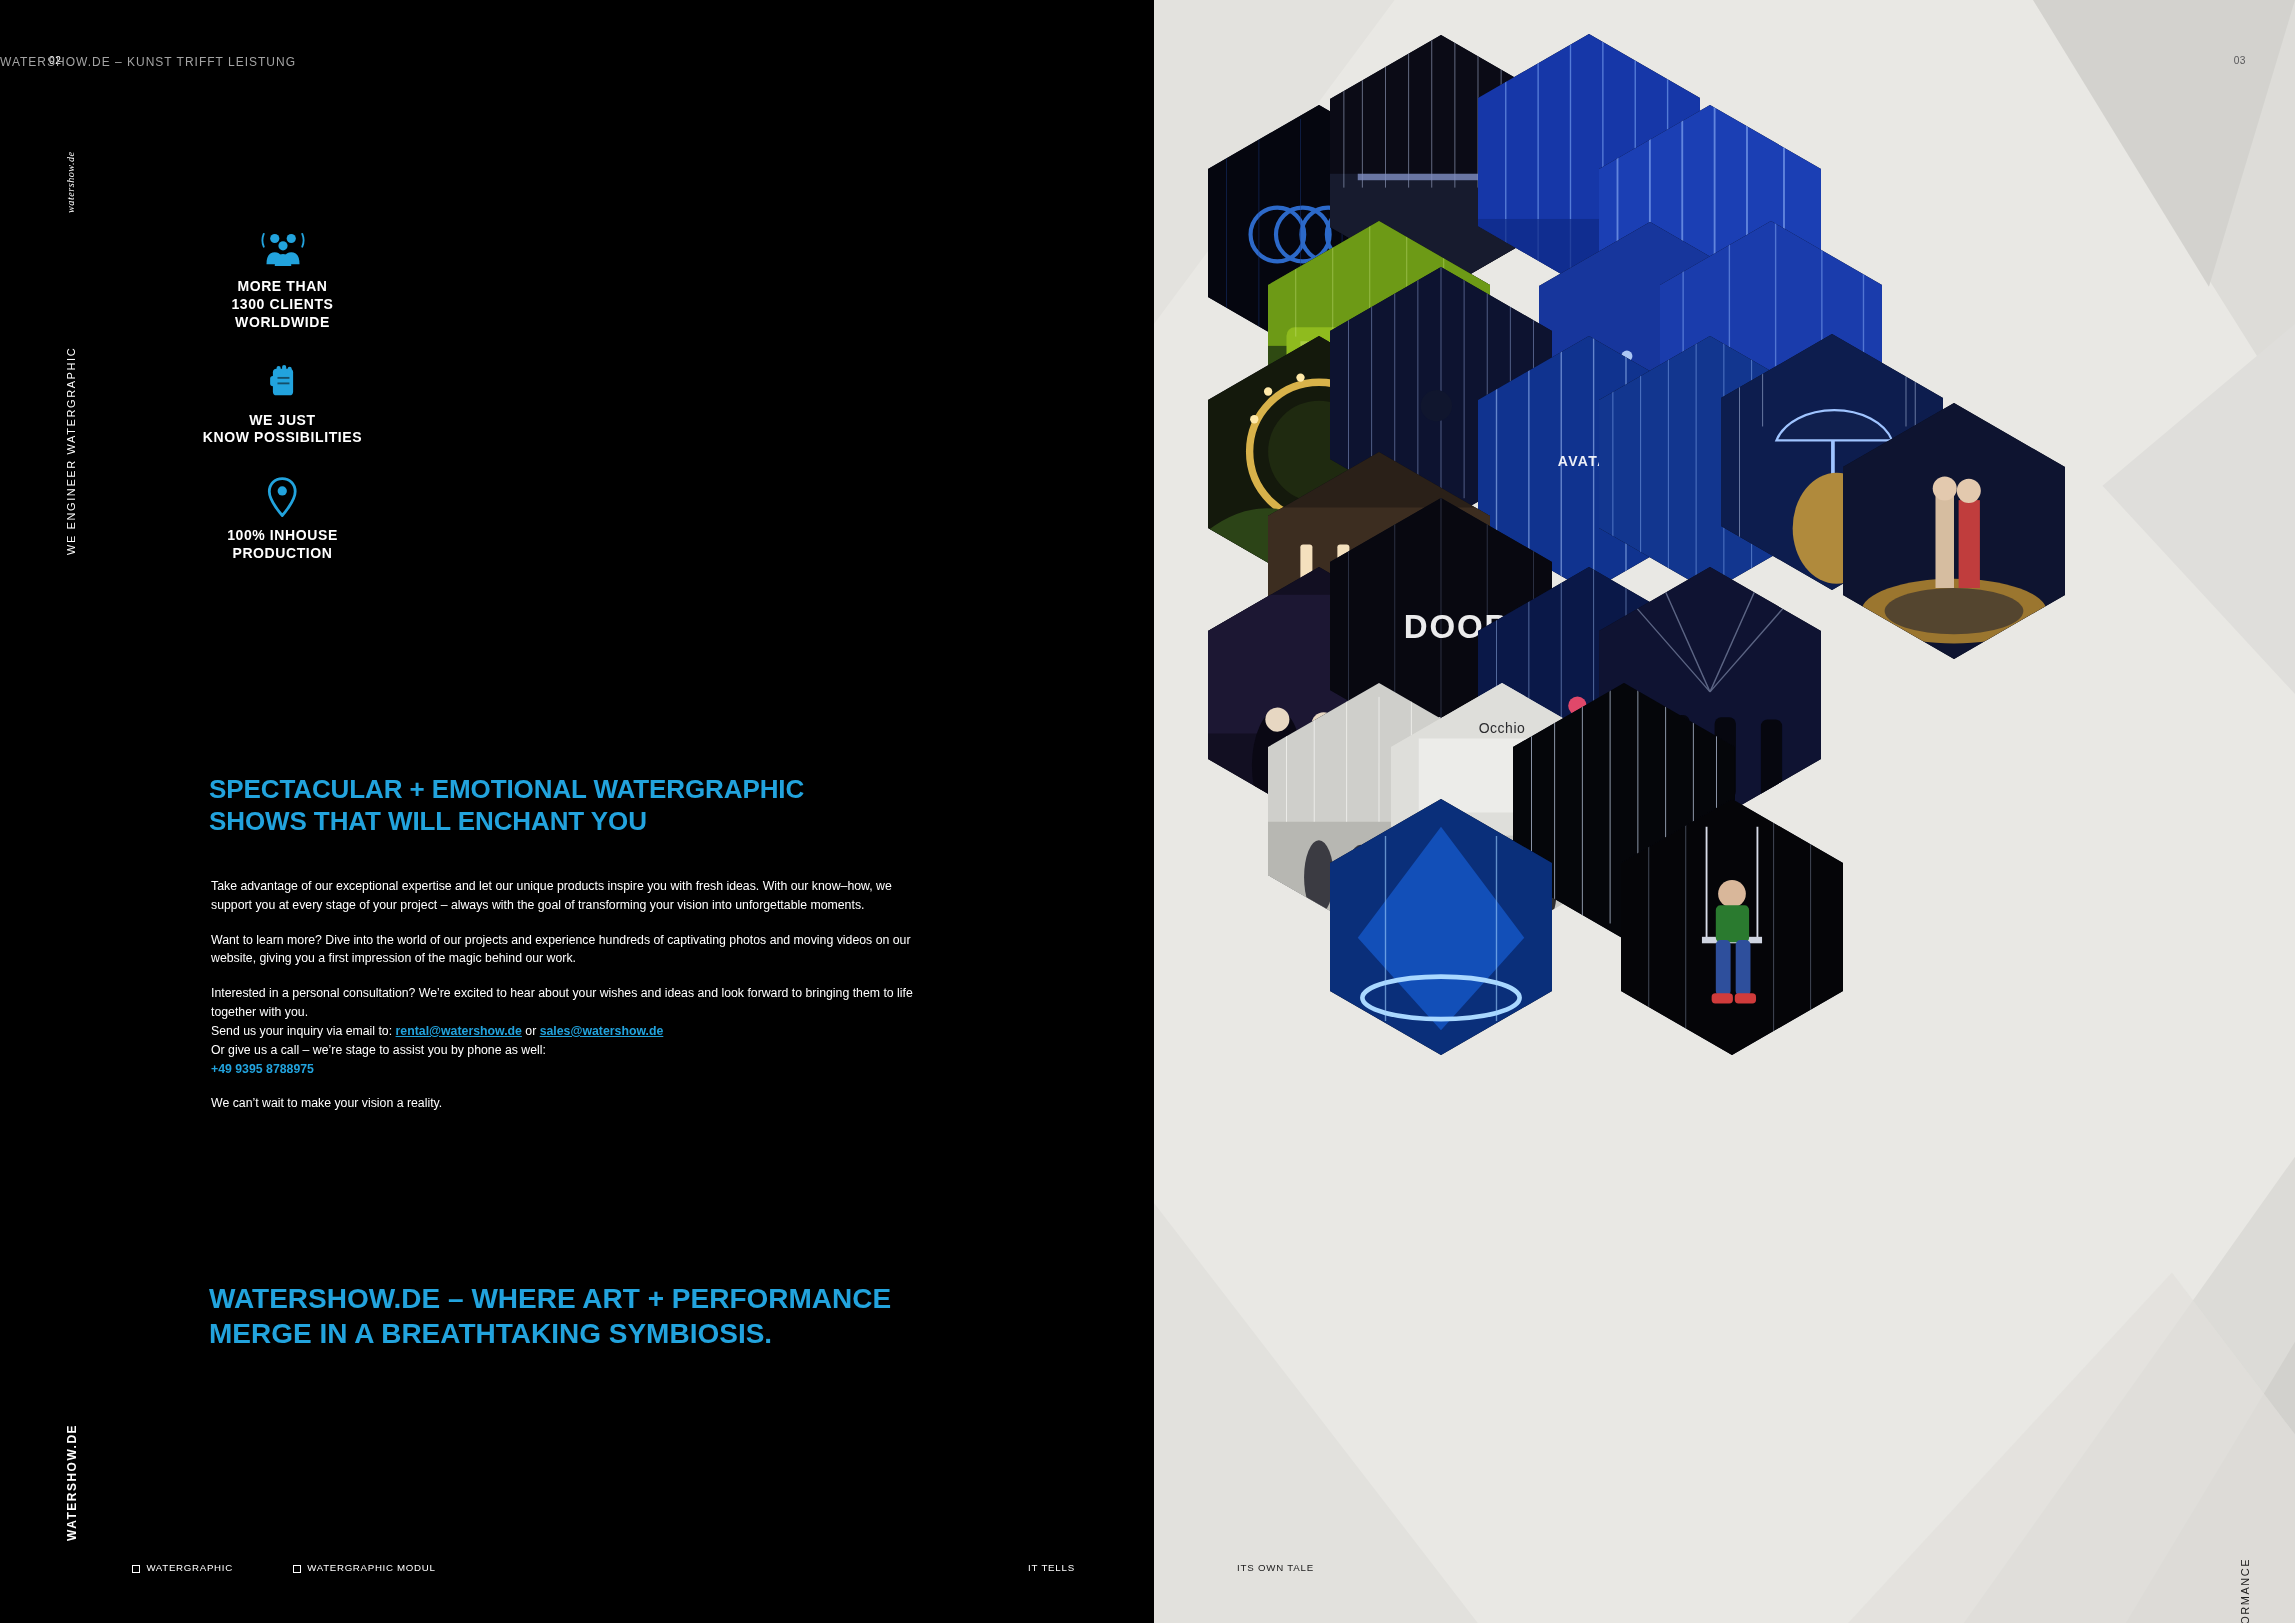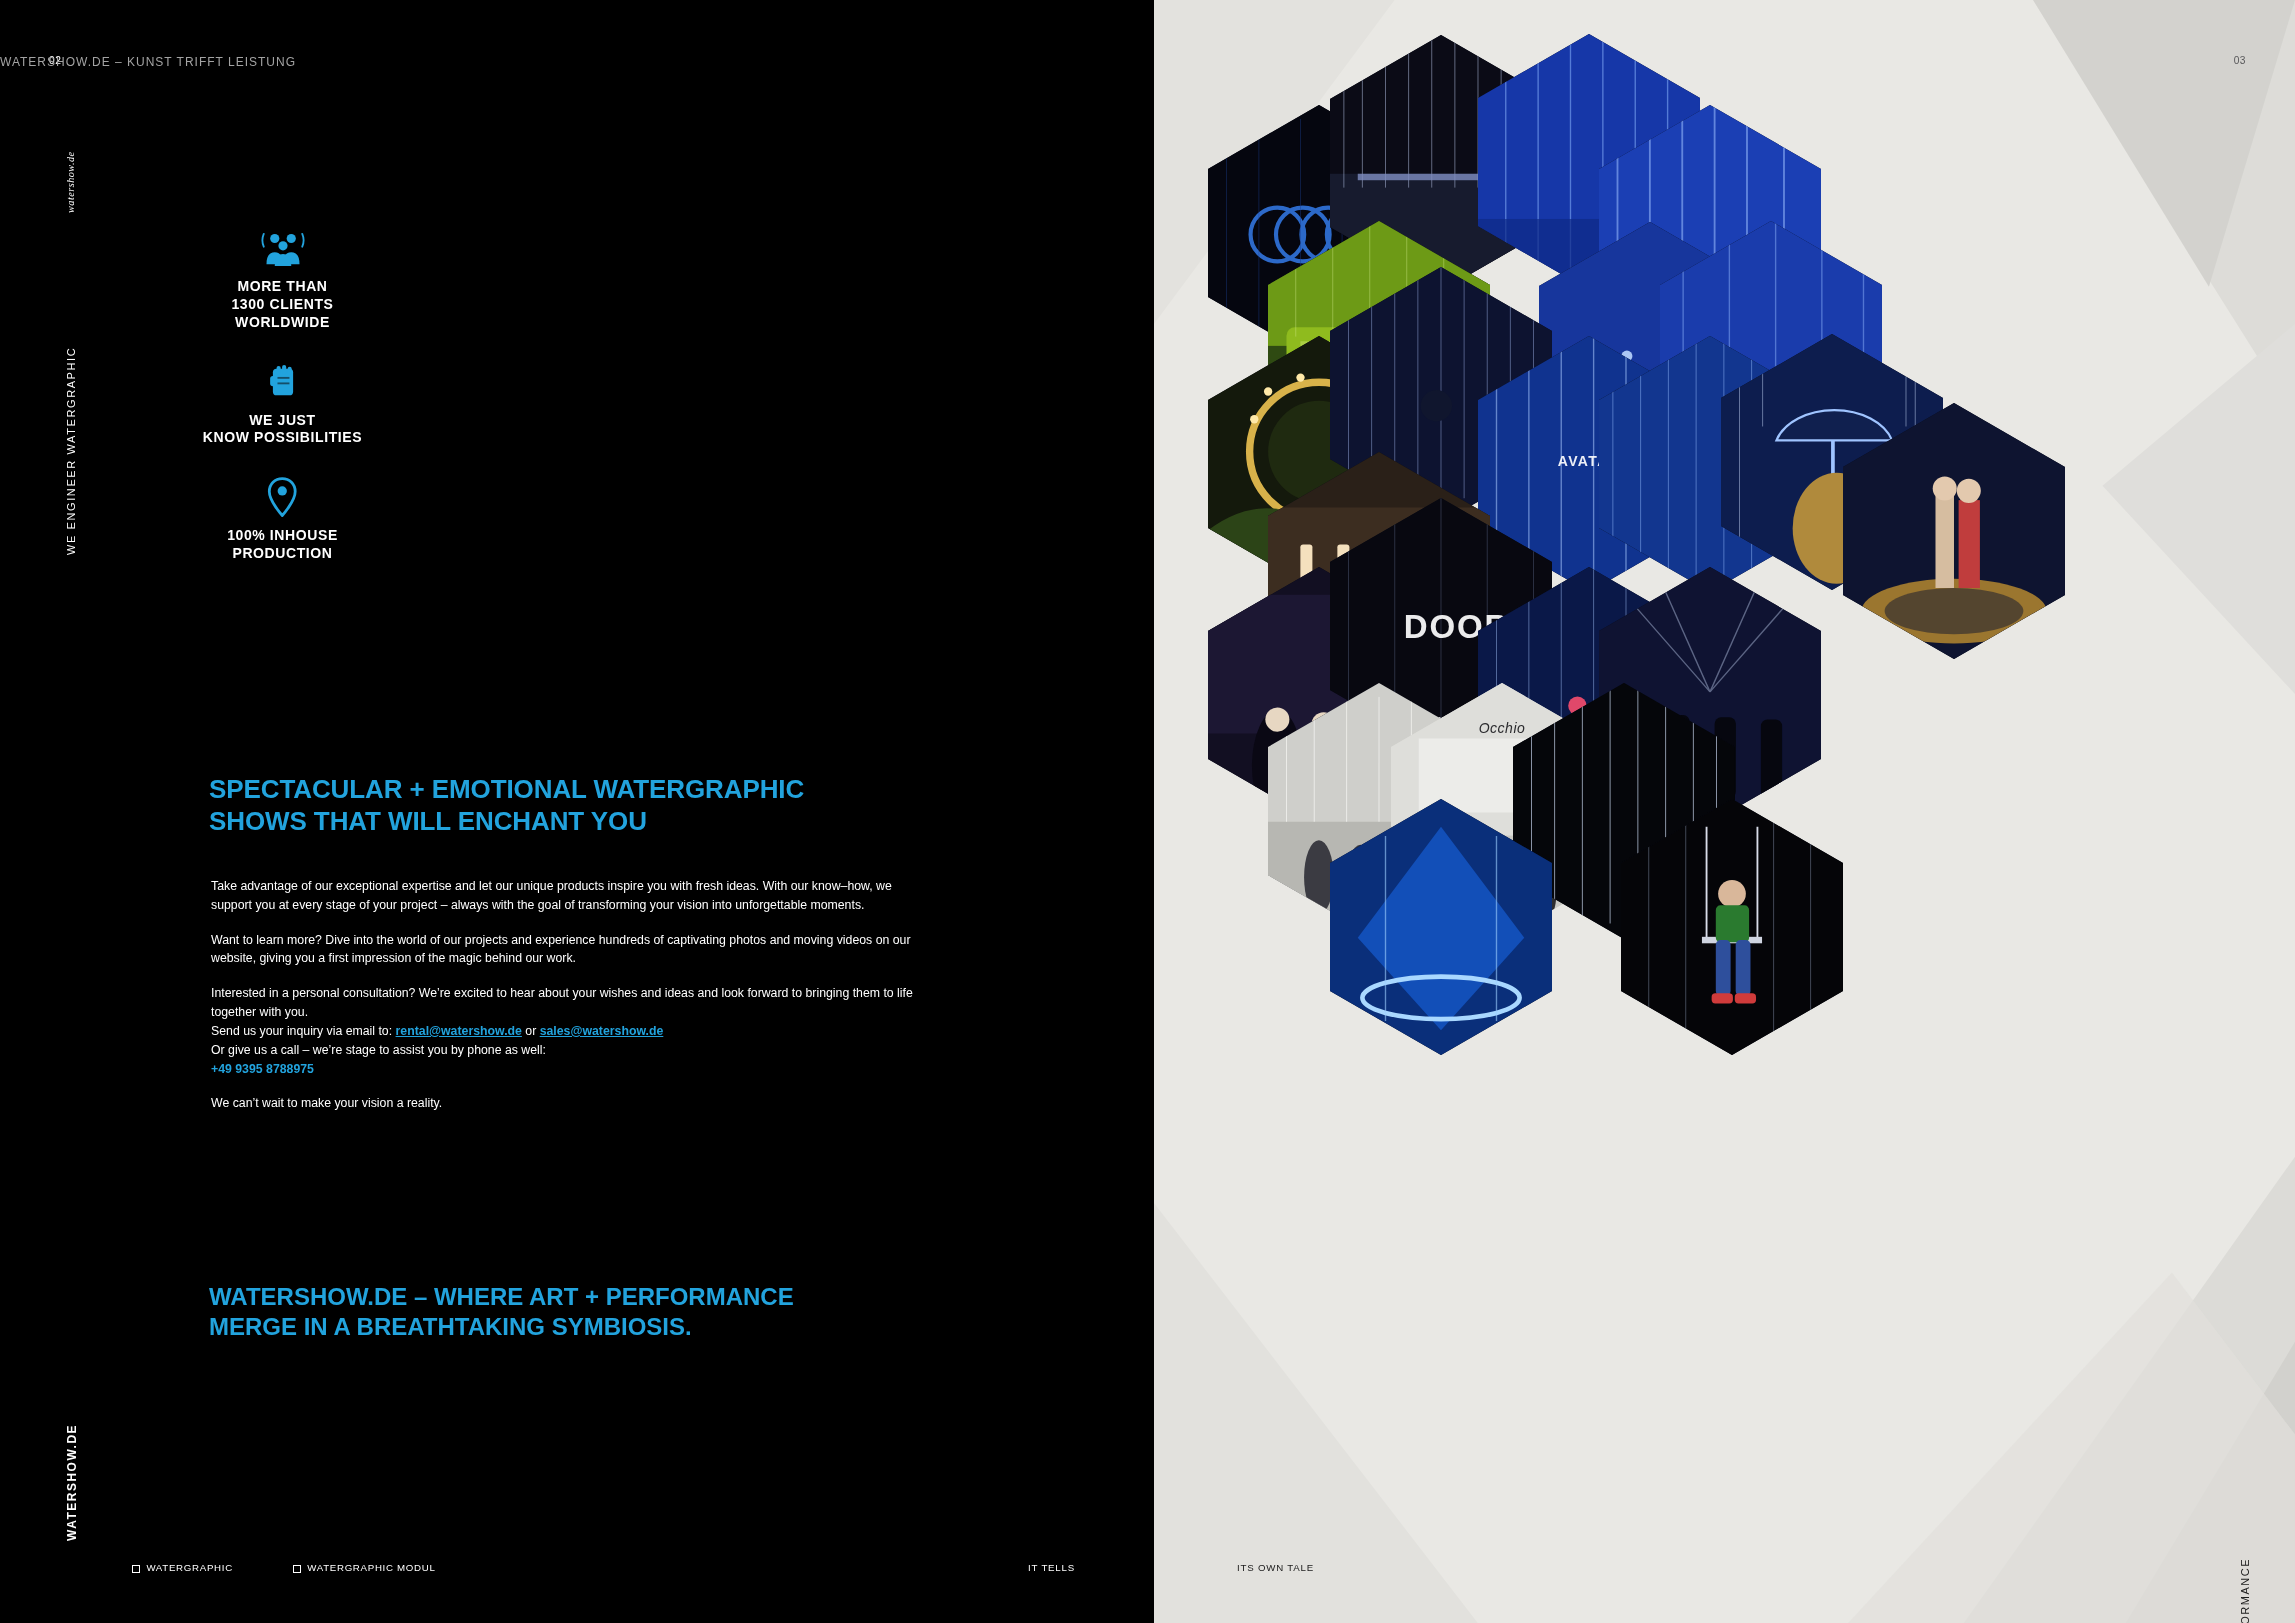--- a/index.html
+++ b/index.html
@@ -120,21 +120,21 @@
   .body-copy p { margin-bottom: 15.7px; }
   .body-copy p.tight { margin-bottom: 0; }
   .link-blue { color: #22a3dd; font-weight: 700; }
   .phone-blue { color: #22a3dd; font-weight: 700; }
   .closing {
     position: absolute;
     left: 209px;
     top: 1282px;
     width: 879px;
     color: #22a3dd;
-    font-size: 24px;
+    font-size: 28px;
     font-weight: 700;
     line-height: 1.24;
   }
   .footer-left {
     position: absolute;
     bottom: 50px;
     left: 132px;
     right: 79px;
     display: flex;
     align-items: center;
@@ -659,21 +659,21 @@
         <svg class="img" viewBox="0 0 480 554" preserveAspectRatio="none">
           <rect width="480" height="554" fill="#dededa"></rect>
           <rect y="330" width="480" height="224" fill="#c9c9c4"></rect>
           <rect x="60" y="120" width="360" height="160" fill="#ecece9"></rect>
           <g fill="#2d2d30">
             <ellipse cx="150" cy="450" rx="28" ry="70"></ellipse>
             <ellipse cx="240" cy="460" rx="28" ry="70"></ellipse>
             <ellipse cx="330" cy="450" rx="28" ry="70"></ellipse>
           </g>
         </svg>
-        <div class="cap" style="top:37px; color:#2b2b2e; font-size:14px; letter-spacing:0.5px; font-weight:400;font-style:italic;">Occhio</div>
+        <div class="cap" style="top:37px; color:#2b2b2e; font-size:14px; letter-spacing:0.5px; font-weight:400;">Occhio</div>
         <div class="cap" style="top:153px; color:#2b5ca8; font-size:12px; letter-spacing:0.5px;">nexo</div>
       </div>
 
       <div class="hex" style="left:359px; top:683px;">
         <svg class="img" viewBox="0 0 480 554" preserveAspectRatio="none">
           <rect width="480" height="554" fill="#05060a"></rect>
           <g stroke="#c9d6ef" stroke-width="2" opacity=".75">
             <path d="M40 30 V520"></path>
               <path d="M90 10 V520"></path>
               <path d="M150 0 V520"></path>

